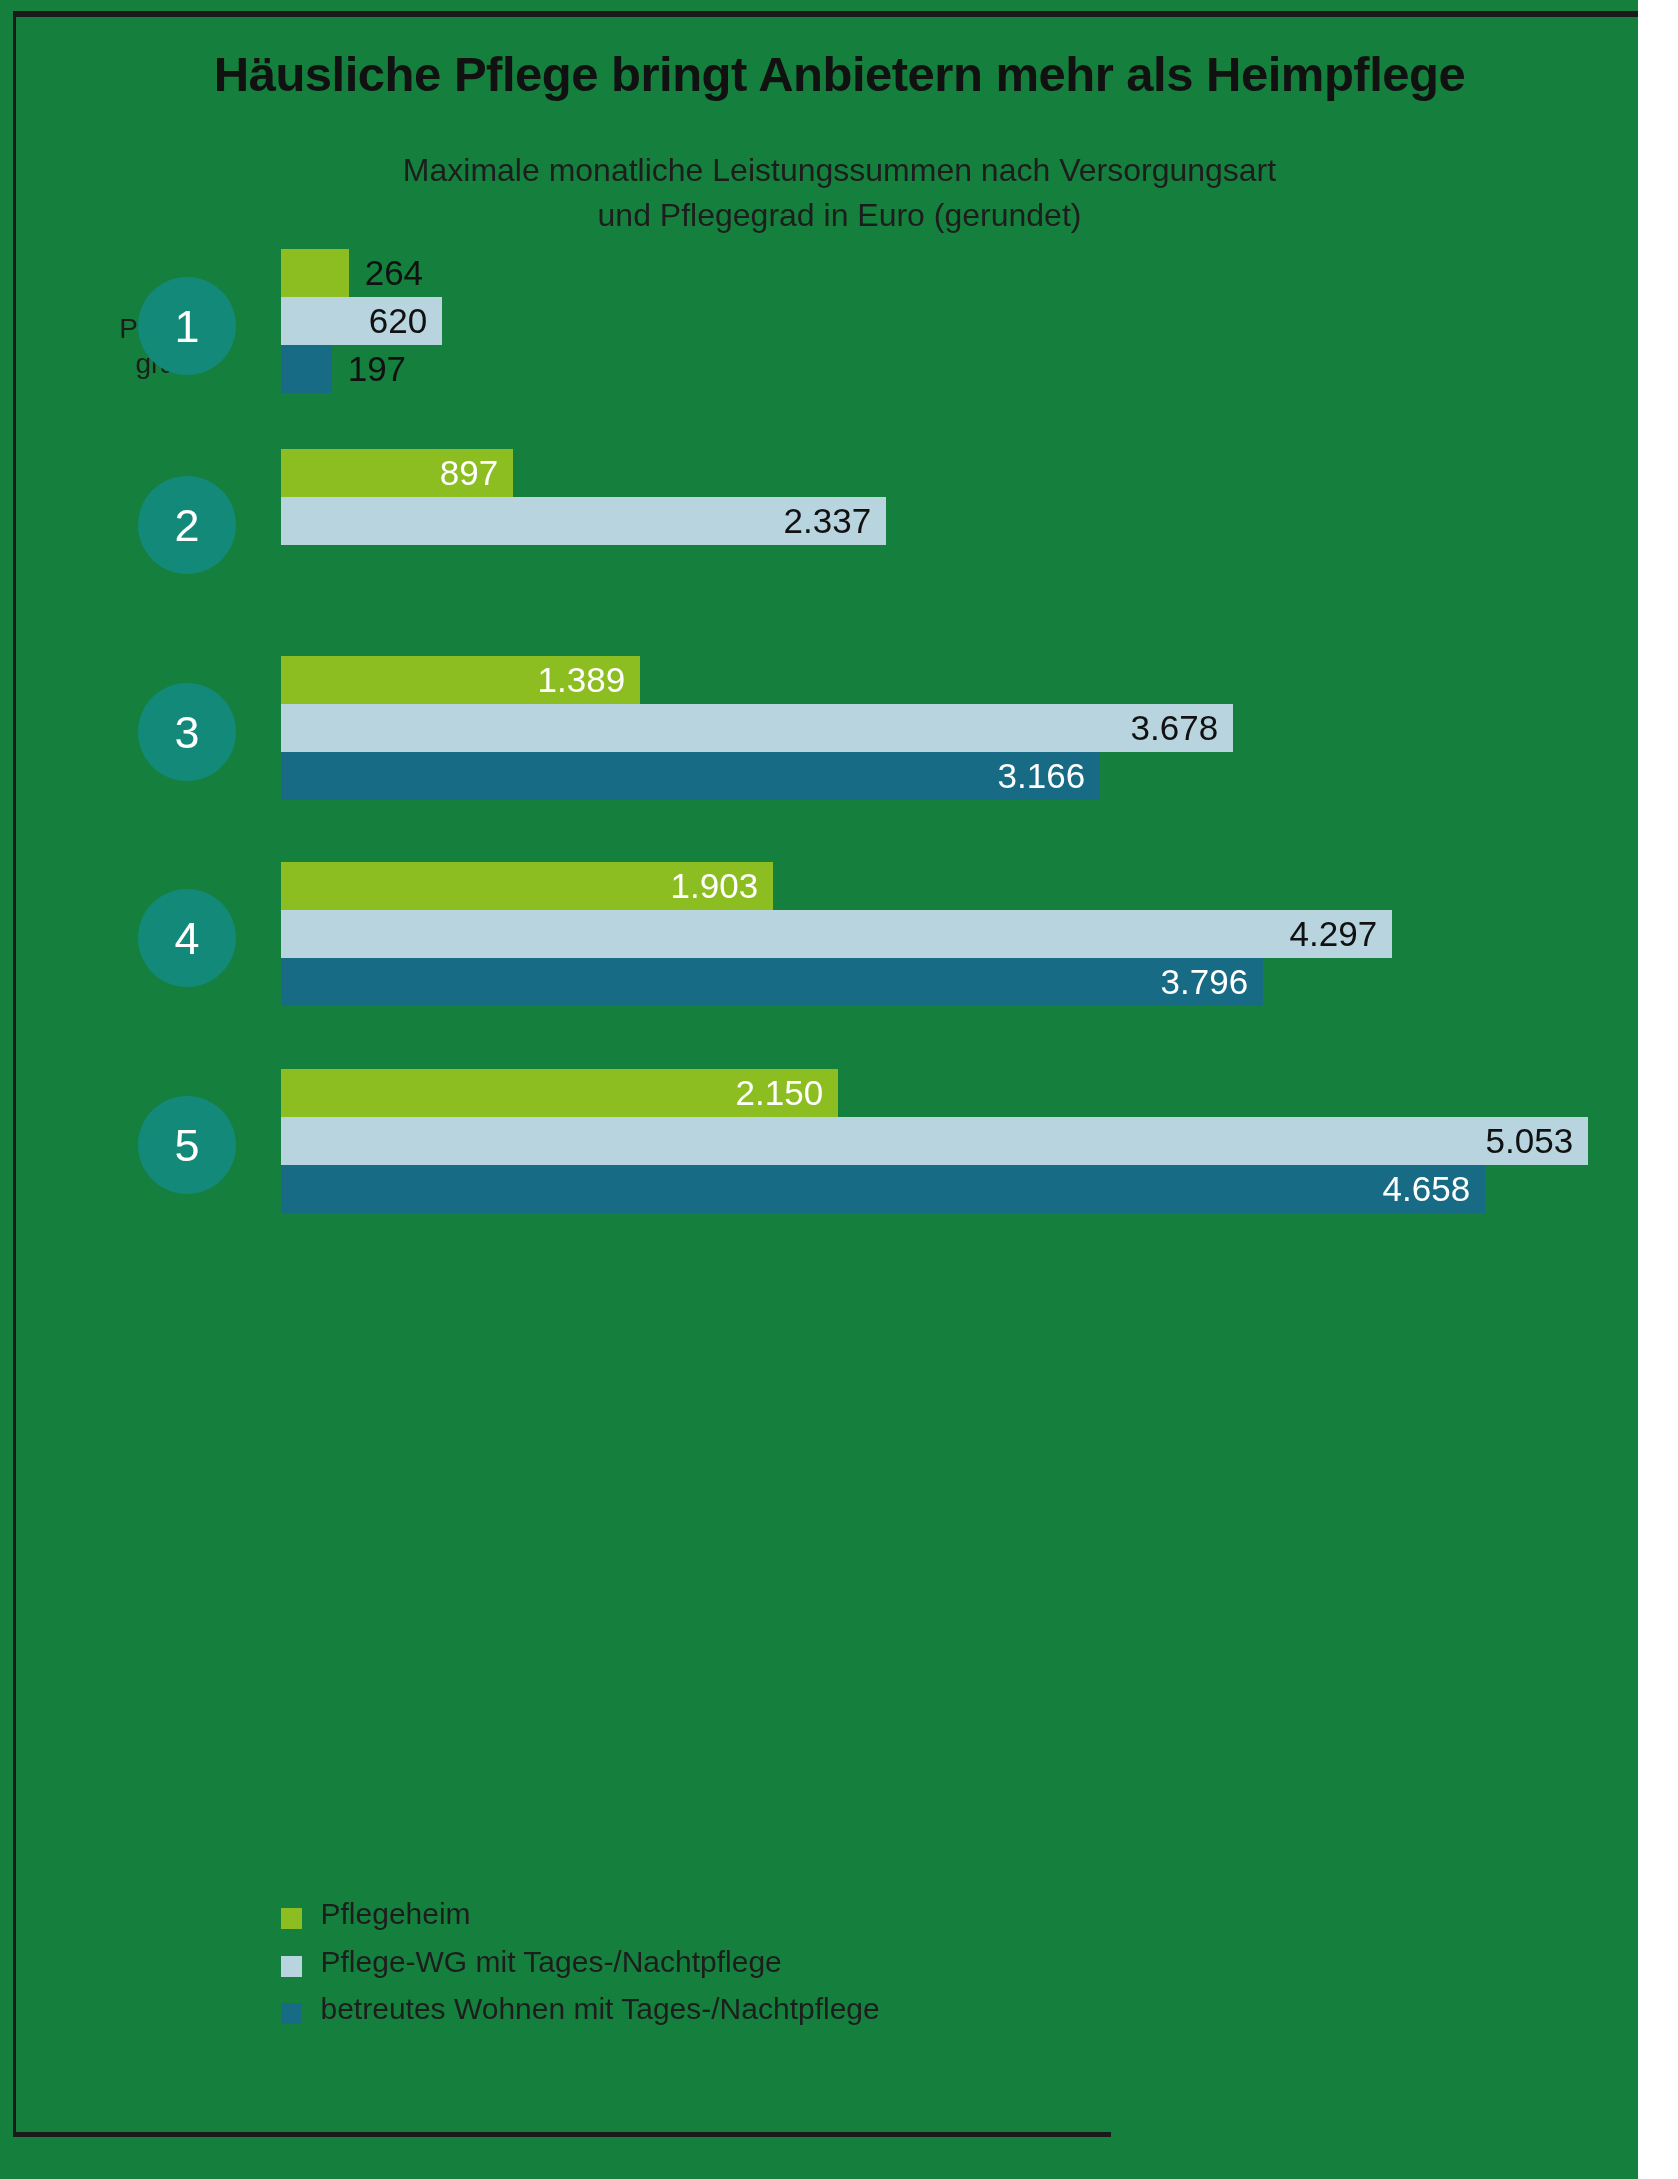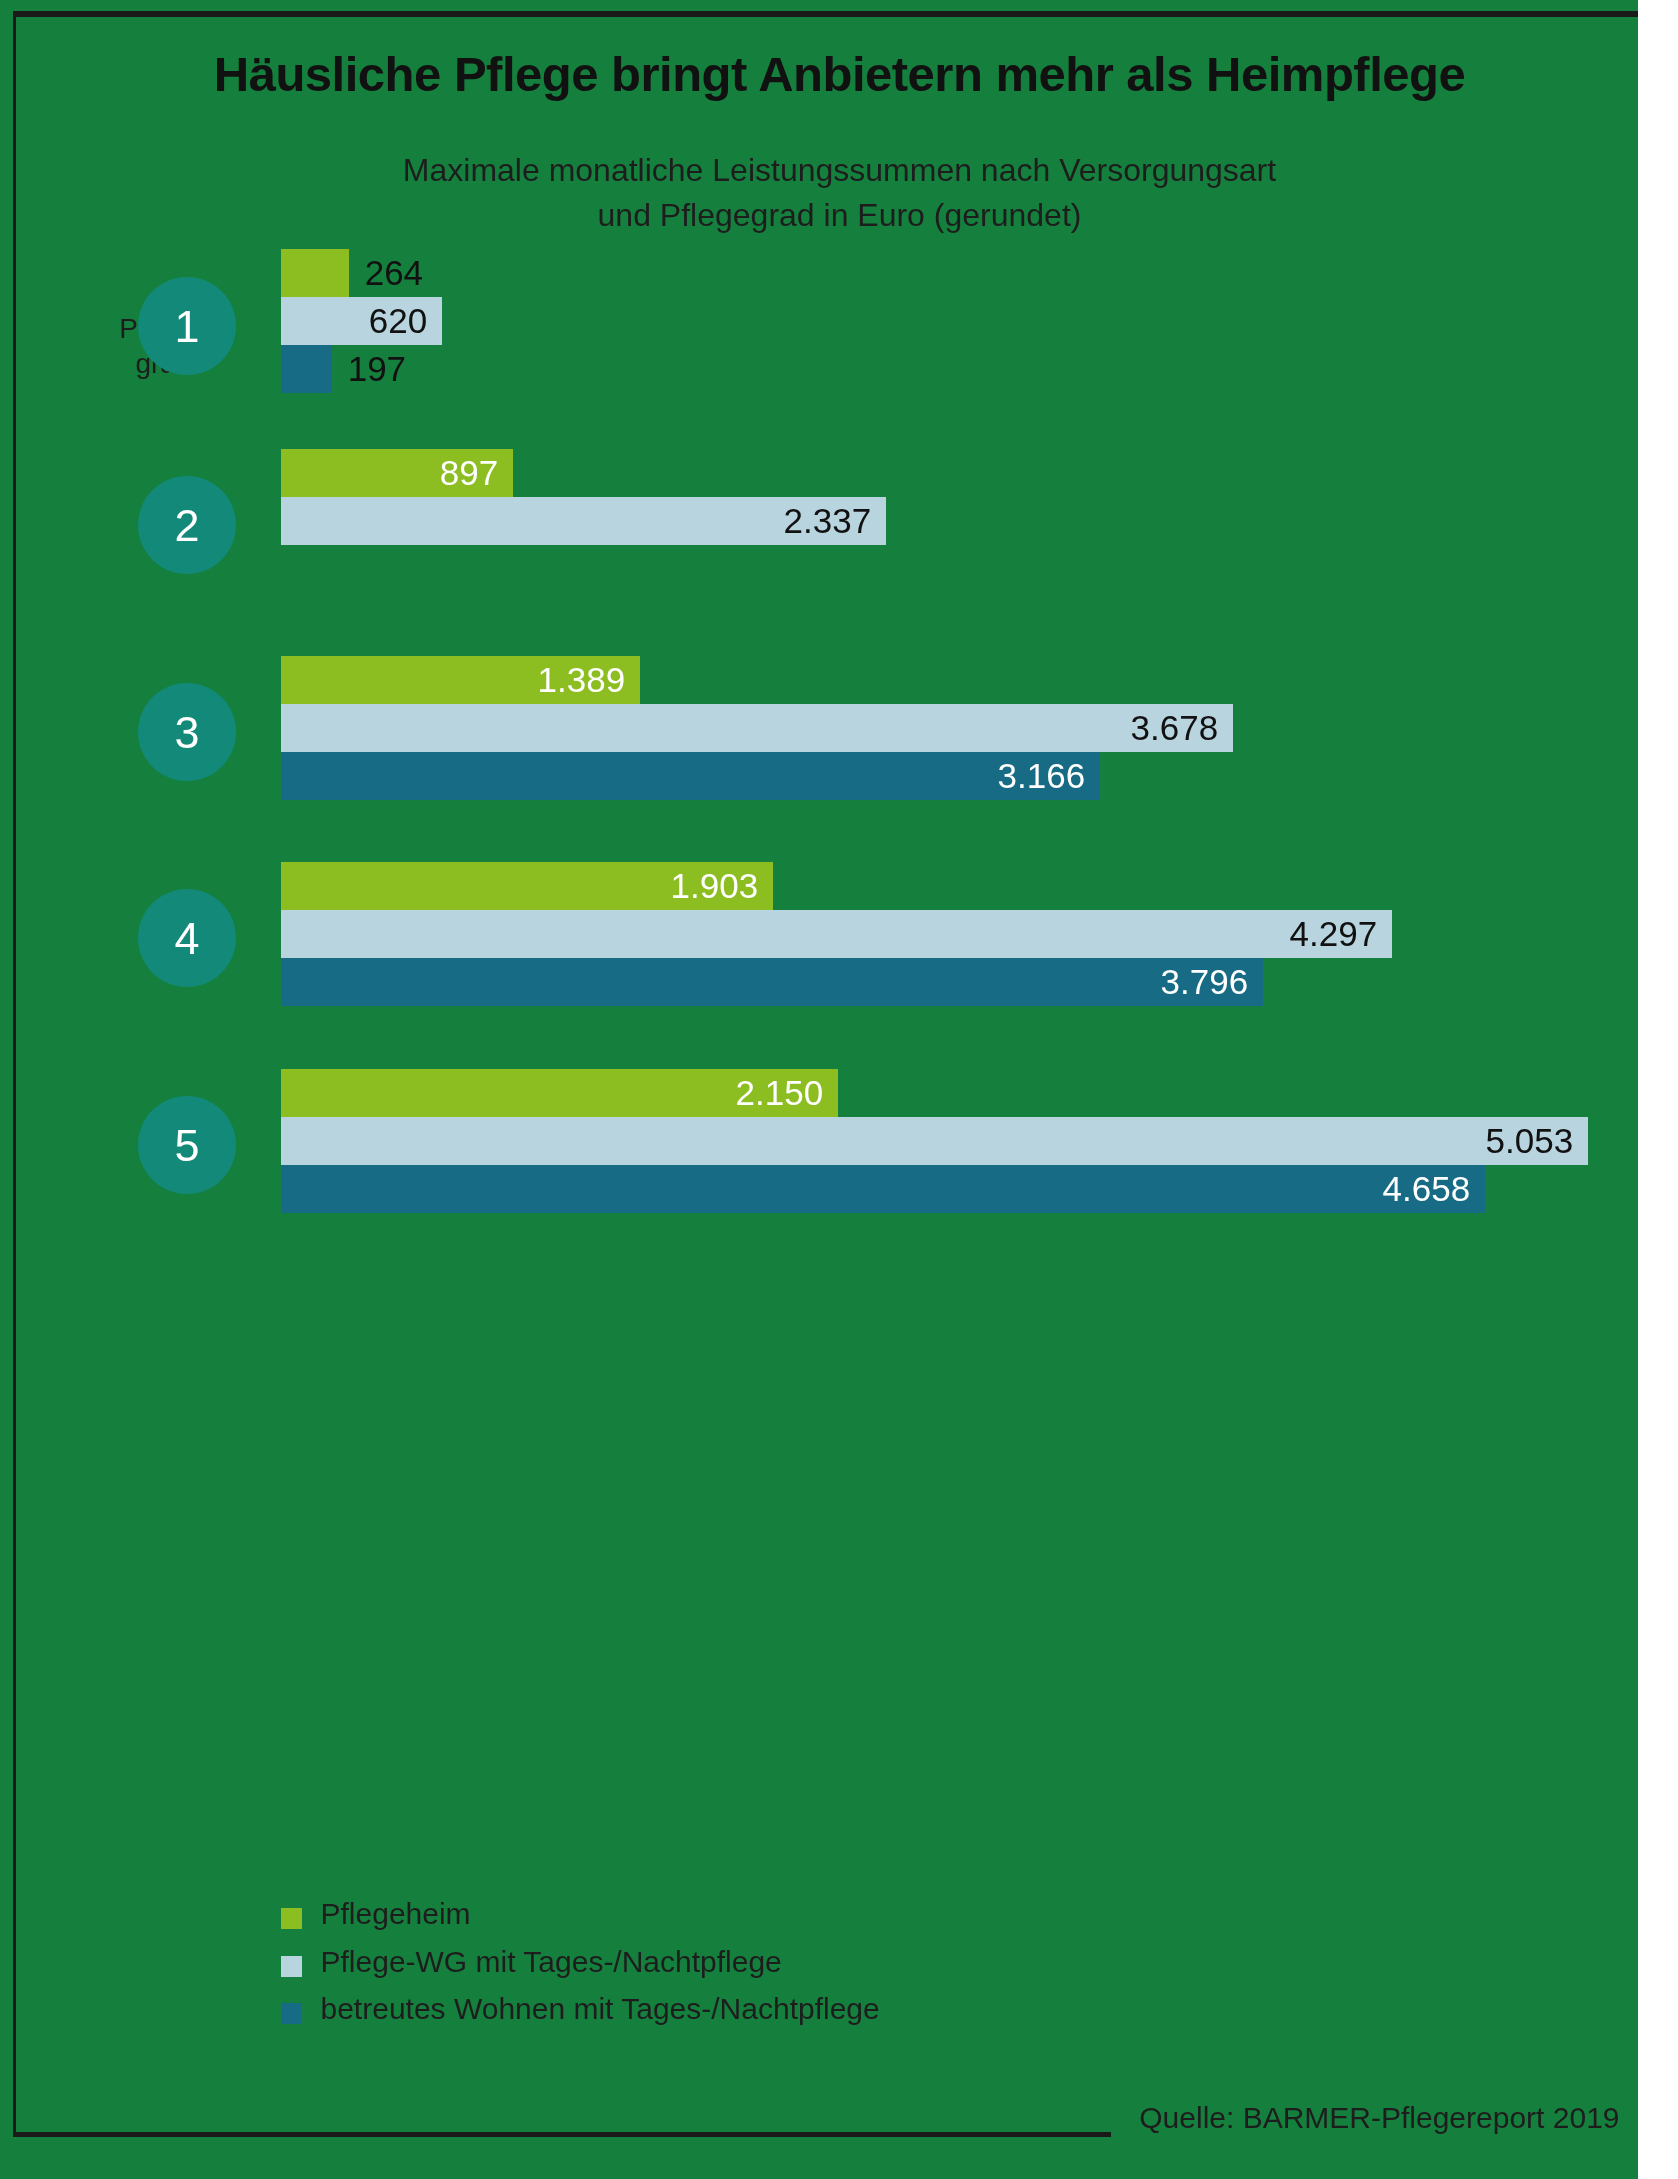--- a/index.html
+++ b/index.html
@@ -249,16 +249,15 @@
       <div class="legend-item">
         <span class="legend-swatch" style="background: rgb(184, 212, 223);"></span>
         <span class="legend-label">Pflege-WG mit Tages-/Nachtpflege</span>
       </div>
       <div class="legend-item">
         <span class="legend-swatch" style="background: rgb(23, 107, 132);"></span>
         <span class="legend-label">betreutes Wohnen mit Tages-/Nachtpflege</span>
       </div>
     </div>
 
-  <div class="source">Quelle: BARMER-Pflegereport 2019</div>
 
 </div>
 
 
 </body></html>

